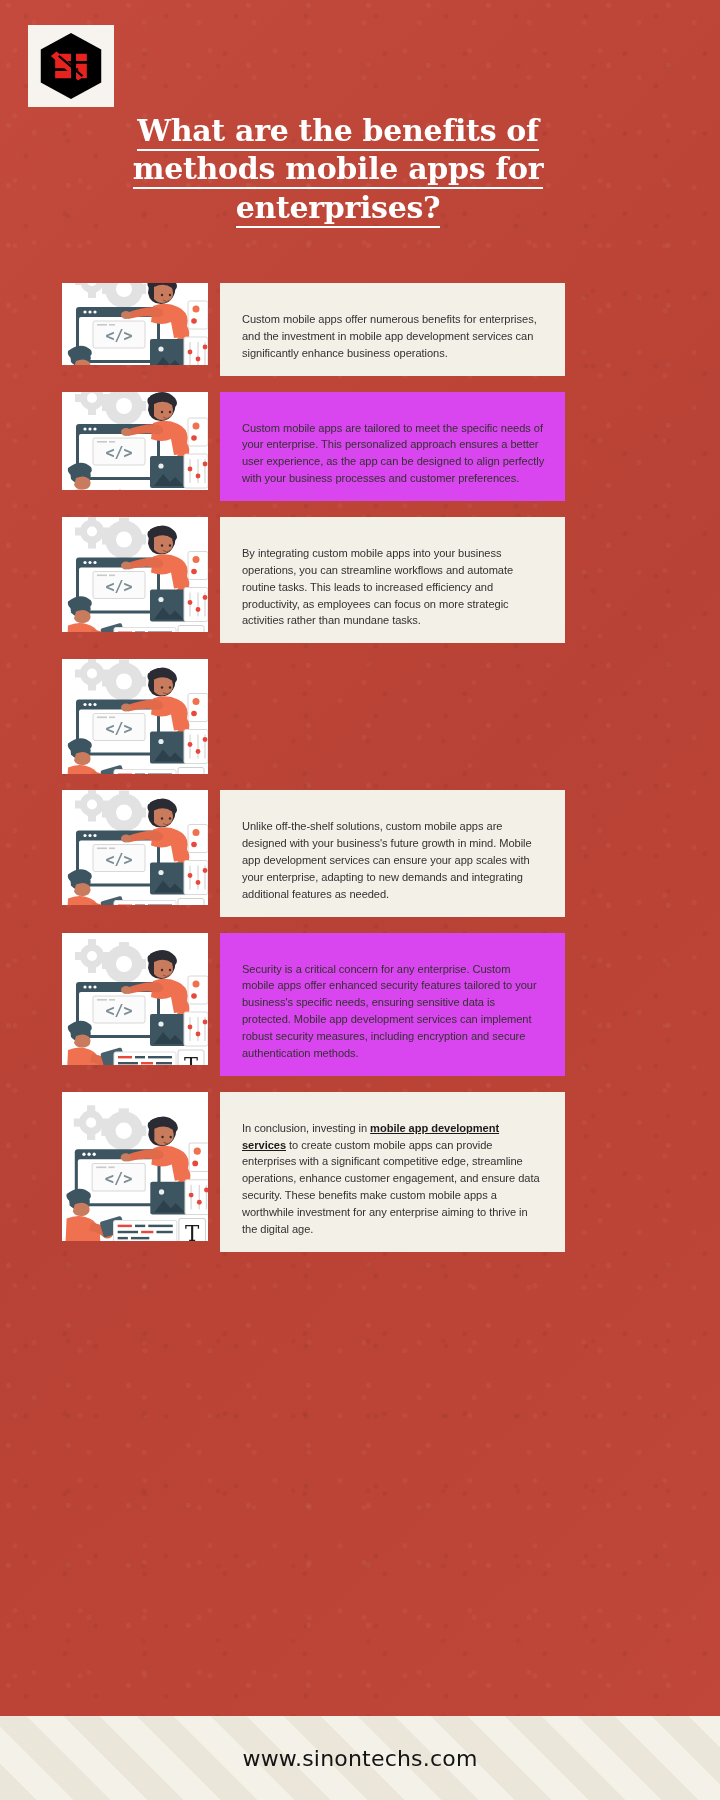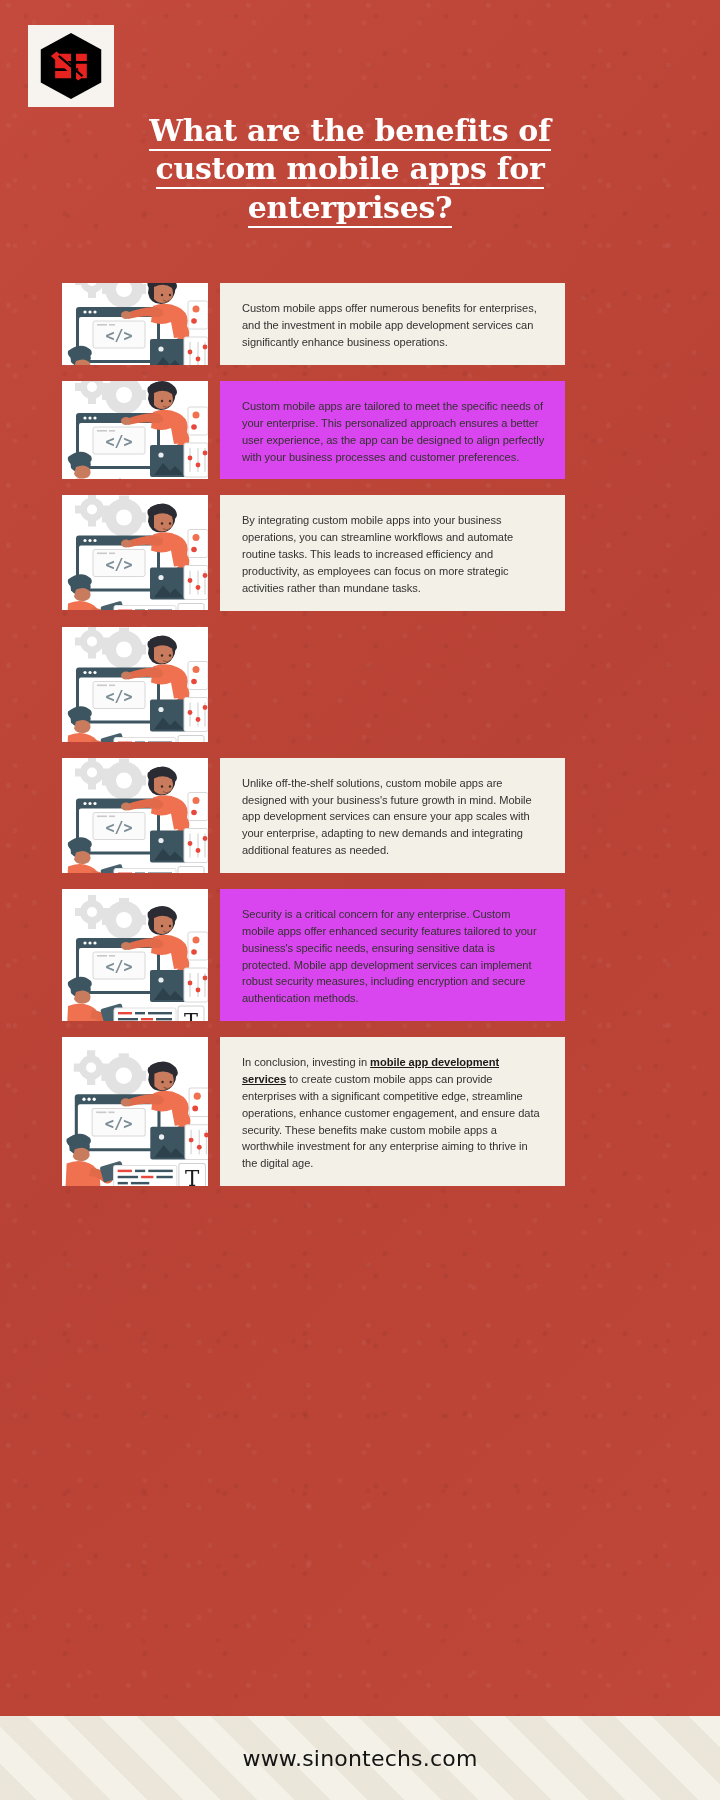--- a/index.html
+++ b/index.html
@@ -40,21 +40,21 @@
     left:28px; top:25px;
     width:86px; height:82px;
     background:#f7f4ef;
     display:flex; align-items:center; justify-content:center;
   }
   .logo-box svg { width:74px; height:72px; display:block; }
 
   
   .title {
     position:absolute;
-    left:140px; top:112px;
+    left:128px; top:112px;
     width:420px;
     text-align:center;
     color:#ffffff;
     font-family:"DejaVu Serif", serif;
     font-size:30px;
     font-weight:700;
     line-height:1.28;
     letter-spacing:-0.3px;
   }
   .title span {
@@ -81,21 +81,21 @@
     background:#ffffff;
     overflow:hidden;
     position:relative;
   }
   .thumb svg { display:block; width:100%; height:100%; }
 
   .text-card {
     flex:0 0 345px;
     width:345px;
     margin-left:12px;
-    padding:17px 20px 14px 22px;
+    padding:28px 20px 14px 22px;
     font-size:11.1px;
     line-height:1.52;
     color:#333130;
     letter-spacing:-0.05px;
   }
   .text-card.cream { background:#f3f0e8; }
   .text-card.pink  { background:#d946ef; }
 
   .text-card b {
     font-weight:700;
@@ -144,21 +144,21 @@
       <polygon points="50,4 92,27 92,73 50,96 8,73 8,27" fill="#000000"></polygon>
       <path d="M28,33 L72,33 L72,43 L40,43 L40,47 L72,47 L72,67 L28,67 L28,57 L60,57 L60,53 L28,53 Z" fill="#e8231f"></path>
       <path d="M30,30 L68,64 L60,70 L22,36 Z" fill="#e8231f"></path>
       <path d="M50,20 L57,20 L57,80 L50,80 Z" fill="#000000"></path>
       <path d="M33,36 L66,64" stroke="#000000" stroke-width="3" fill="none"></path>
     </svg>
   </div>
 
   <div class="title">
     <span>What are the benefits of</span><br>
-    <span>custom mobile apps for</span><br>
+    <span>methods mobile apps for</span><br>
     <span>enterprises?</span>
   </div>
 
   <div class="cards" id="cards">
       <div class="card-row">
         <div class="thumb" style="height: 82px;">
   <svg viewBox="0 0 146 146" preserveAspectRatio="xMidYMid slice">
     <rect x="0" y="0" width="146" height="146" fill="#ffffff"></rect>
 
     <g fill="#e2e2e2">

